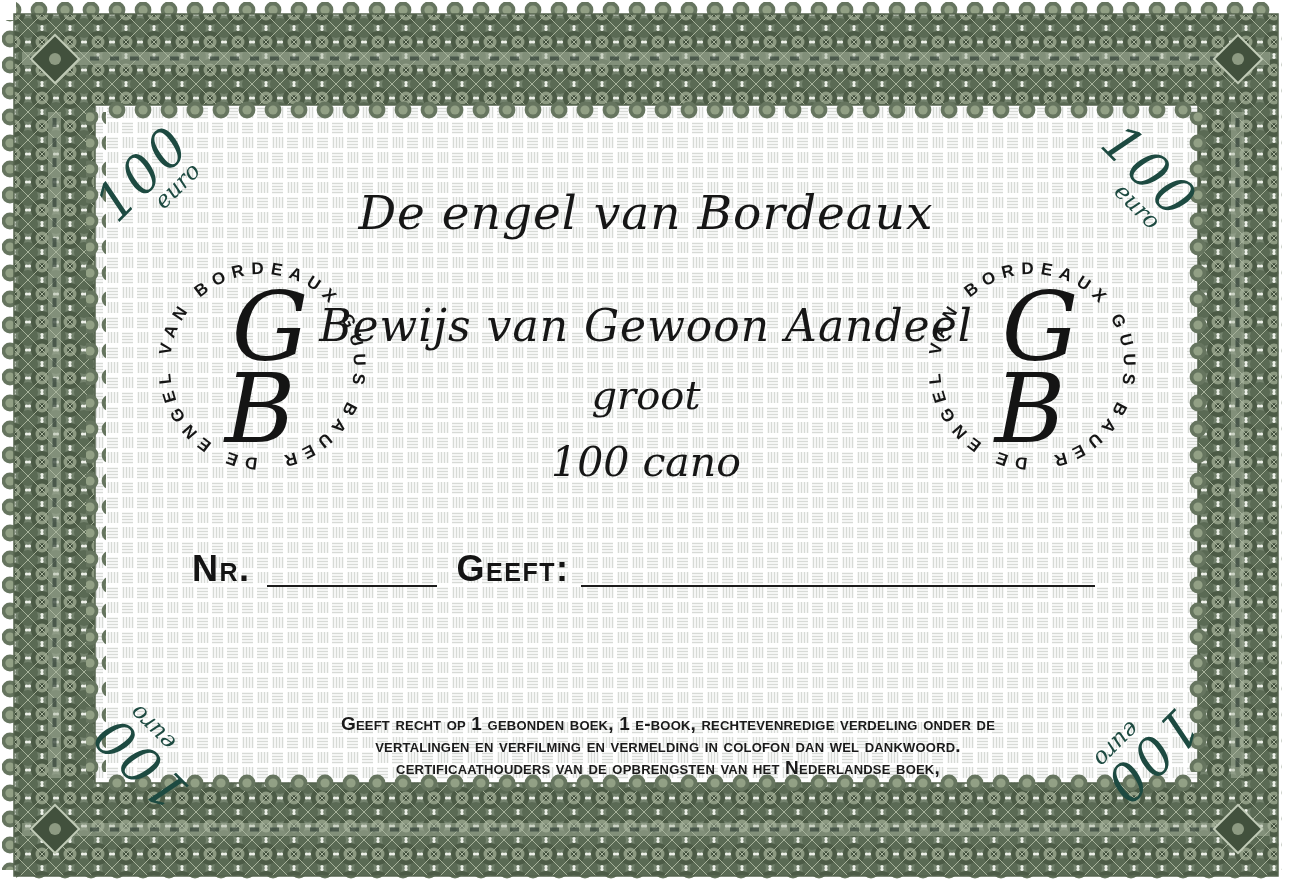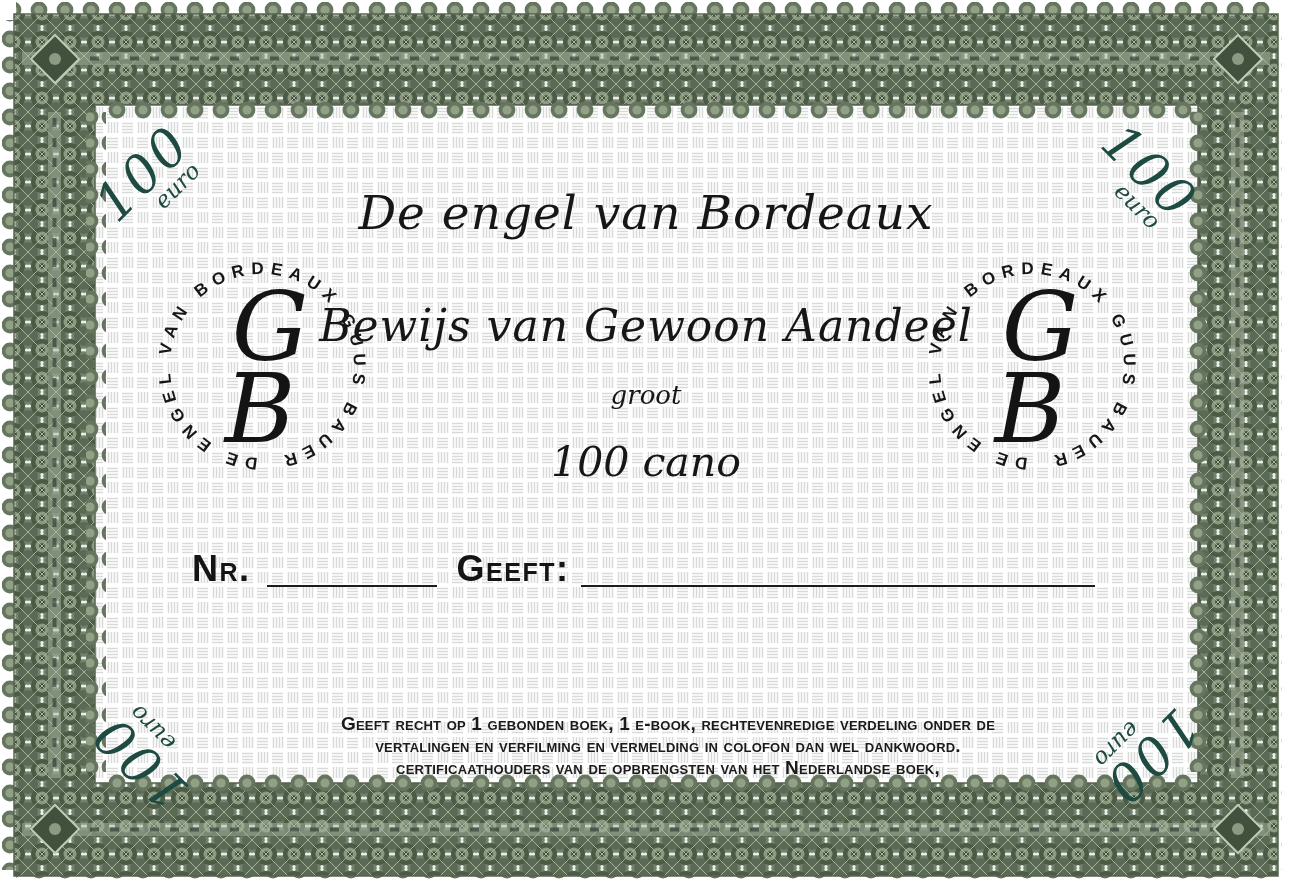--- a/index.html
+++ b/index.html
@@ -7,21 +7,21 @@
         font-family:"Liberation Sans",sans-serif;color:#1b1b1b;}
   .cert svg{display:block;}
   .layer{position:absolute;left:0;top:0;}
   
   .cline{position:absolute;left:96px;width:1100px;text-align:center;}
   .motto{top:134px;font-size:15px;font-weight:bold;font-variant:small-caps;
          letter-spacing:1.5px;color:#424242;}
   .scripty{font-family:"DejaVu Serif",serif;font-style:italic;color:#161616;}
   .title{top:185px;font-size:47px;letter-spacing:1px;}
   .share-type{top:300px;font-size:44px;letter-spacing:1px;text-align:center;}
-  .amount-label{top:380px;font-size:26px;}
+  .amount-label{top:372px;font-size:40px;}
   .amount-value{top:438px;font-size:41px;}
   
   .nr-row{position:absolute;top:548px;left:192px;width:903px;display:flex;align-items:flex-end;
           font-variant:small-caps;font-size:36px;font-weight:bold;letter-spacing:1.5px;color:#141414;}
   .fill-line{border-bottom:2px solid #1c1c1c;height:26px;}
   .line-nr{width:170px;margin:0 20px 3px 16px;}
   .line-naam{flex:1;margin:0 0 3px 12px;}
   
   .clause{position:absolute;left:96px;width:1100px;text-align:center;font-variant:small-caps;
           font-weight:bold;color:#1a1a1a;}

